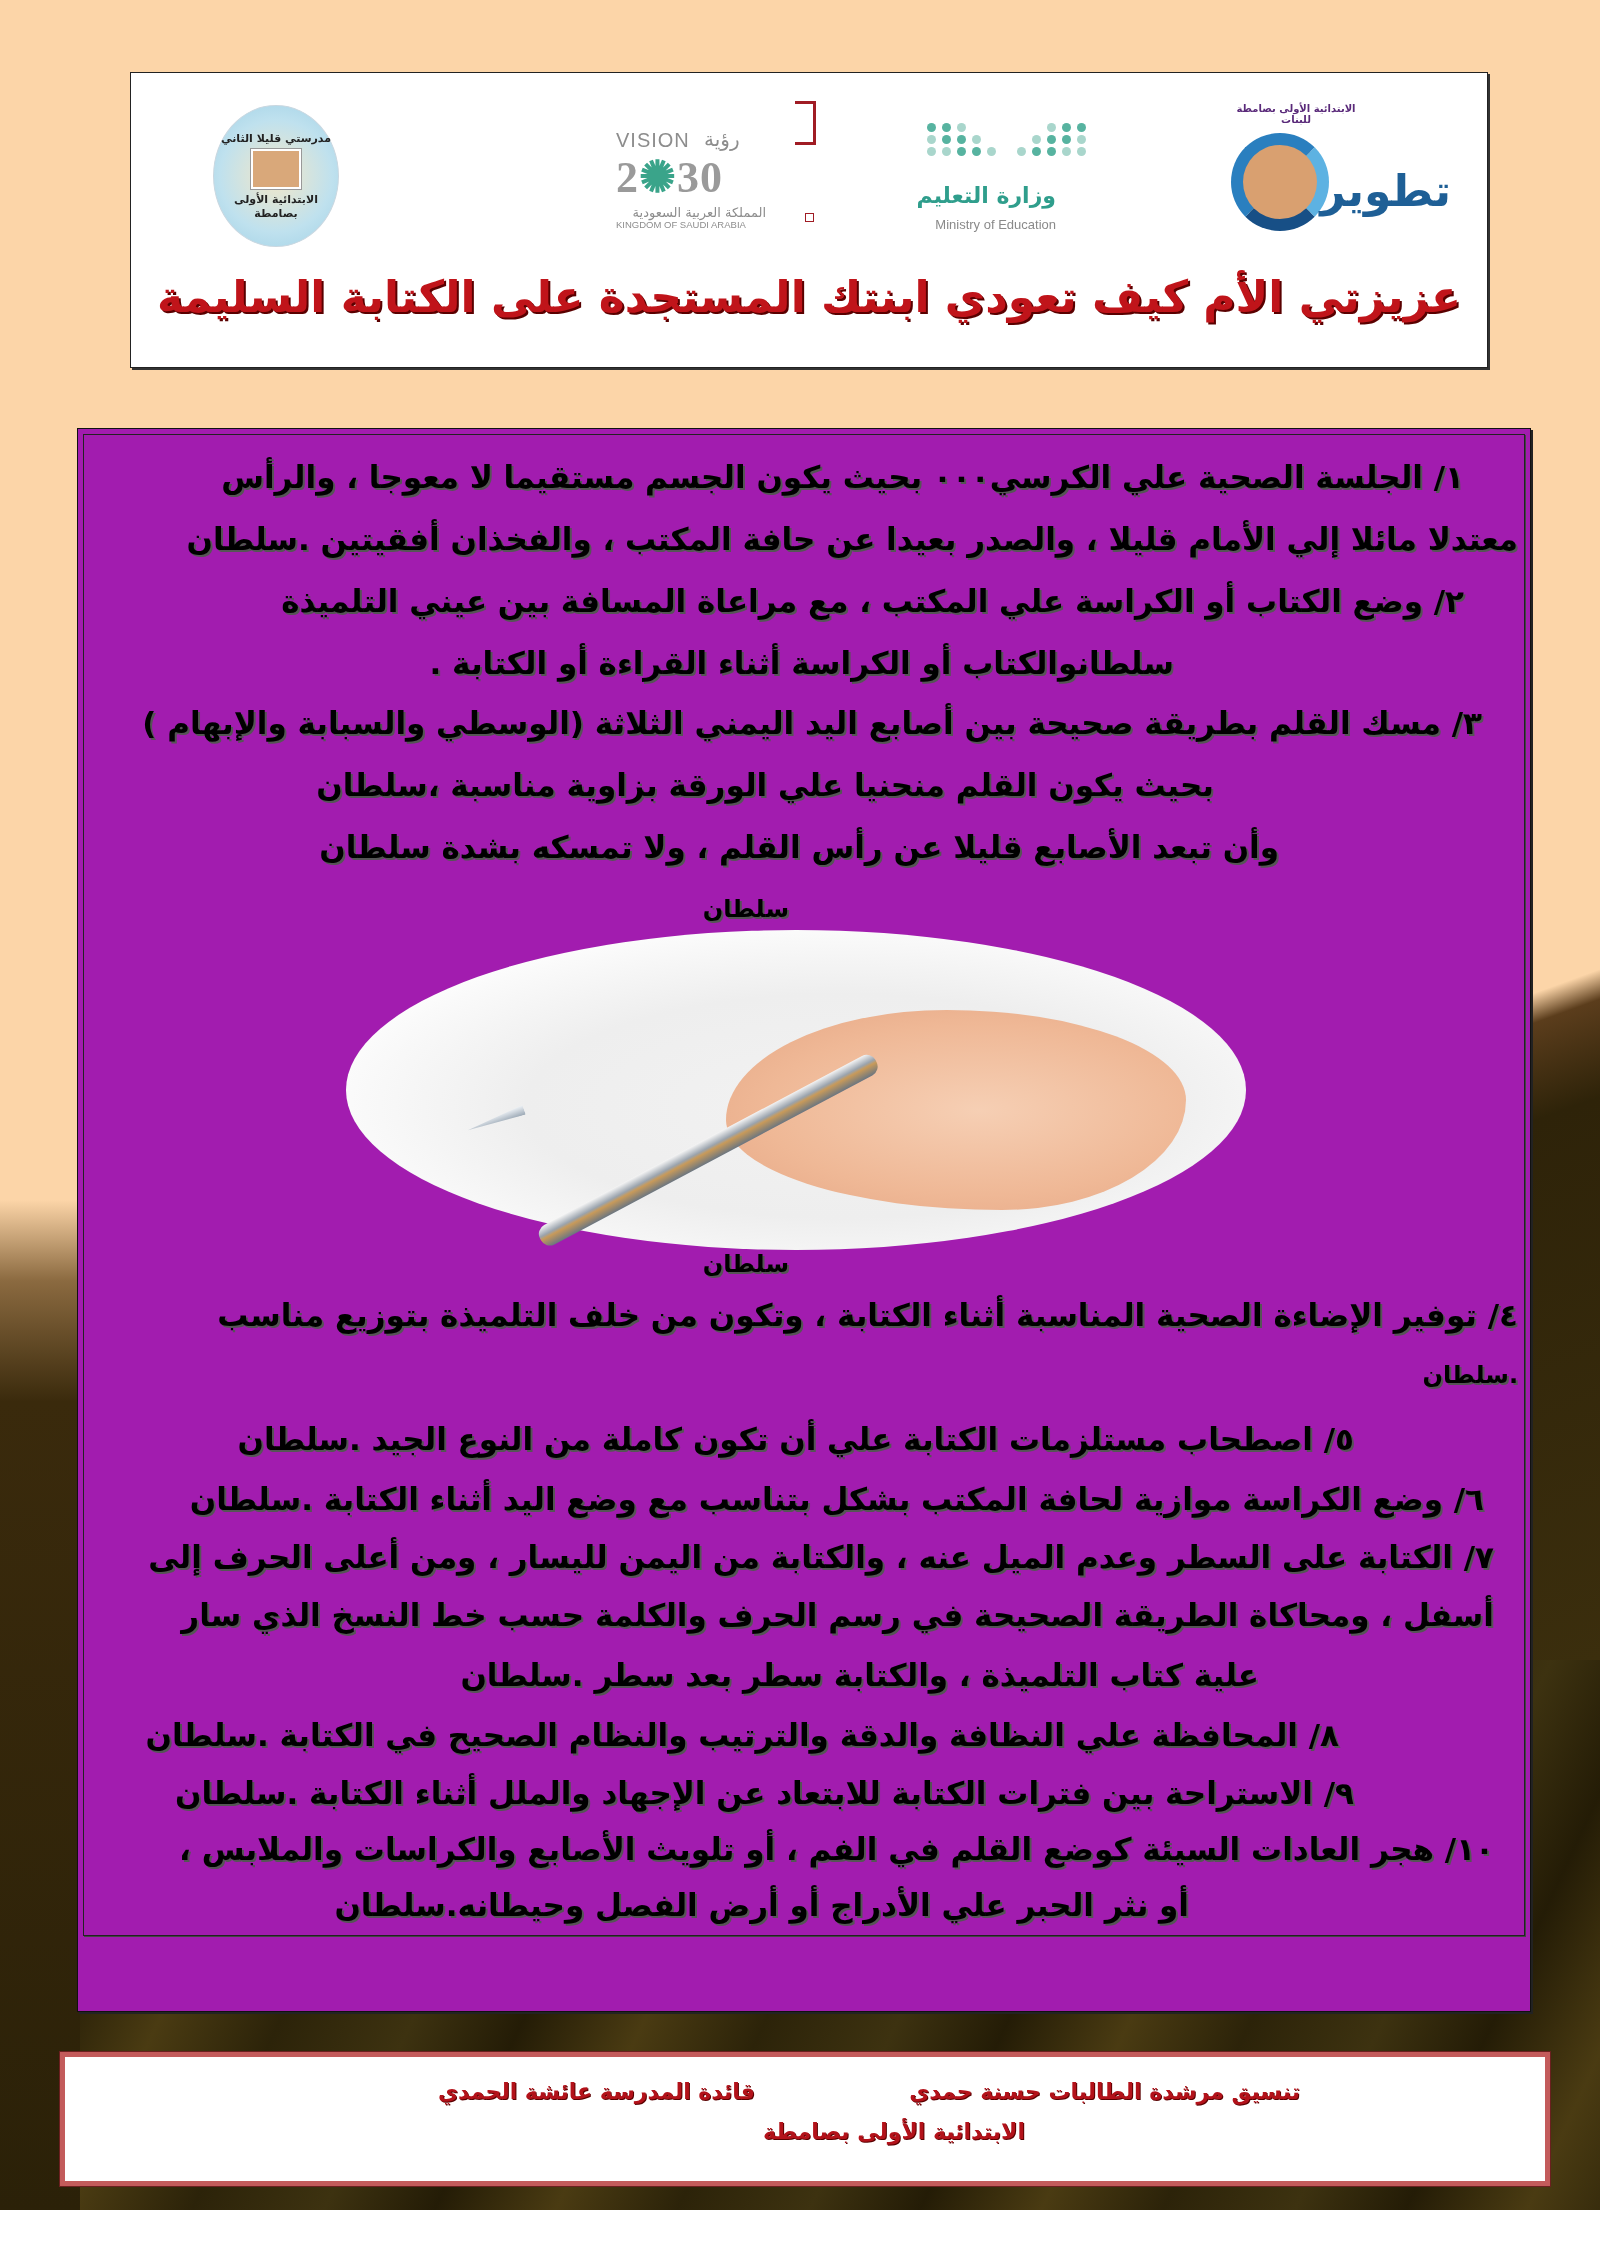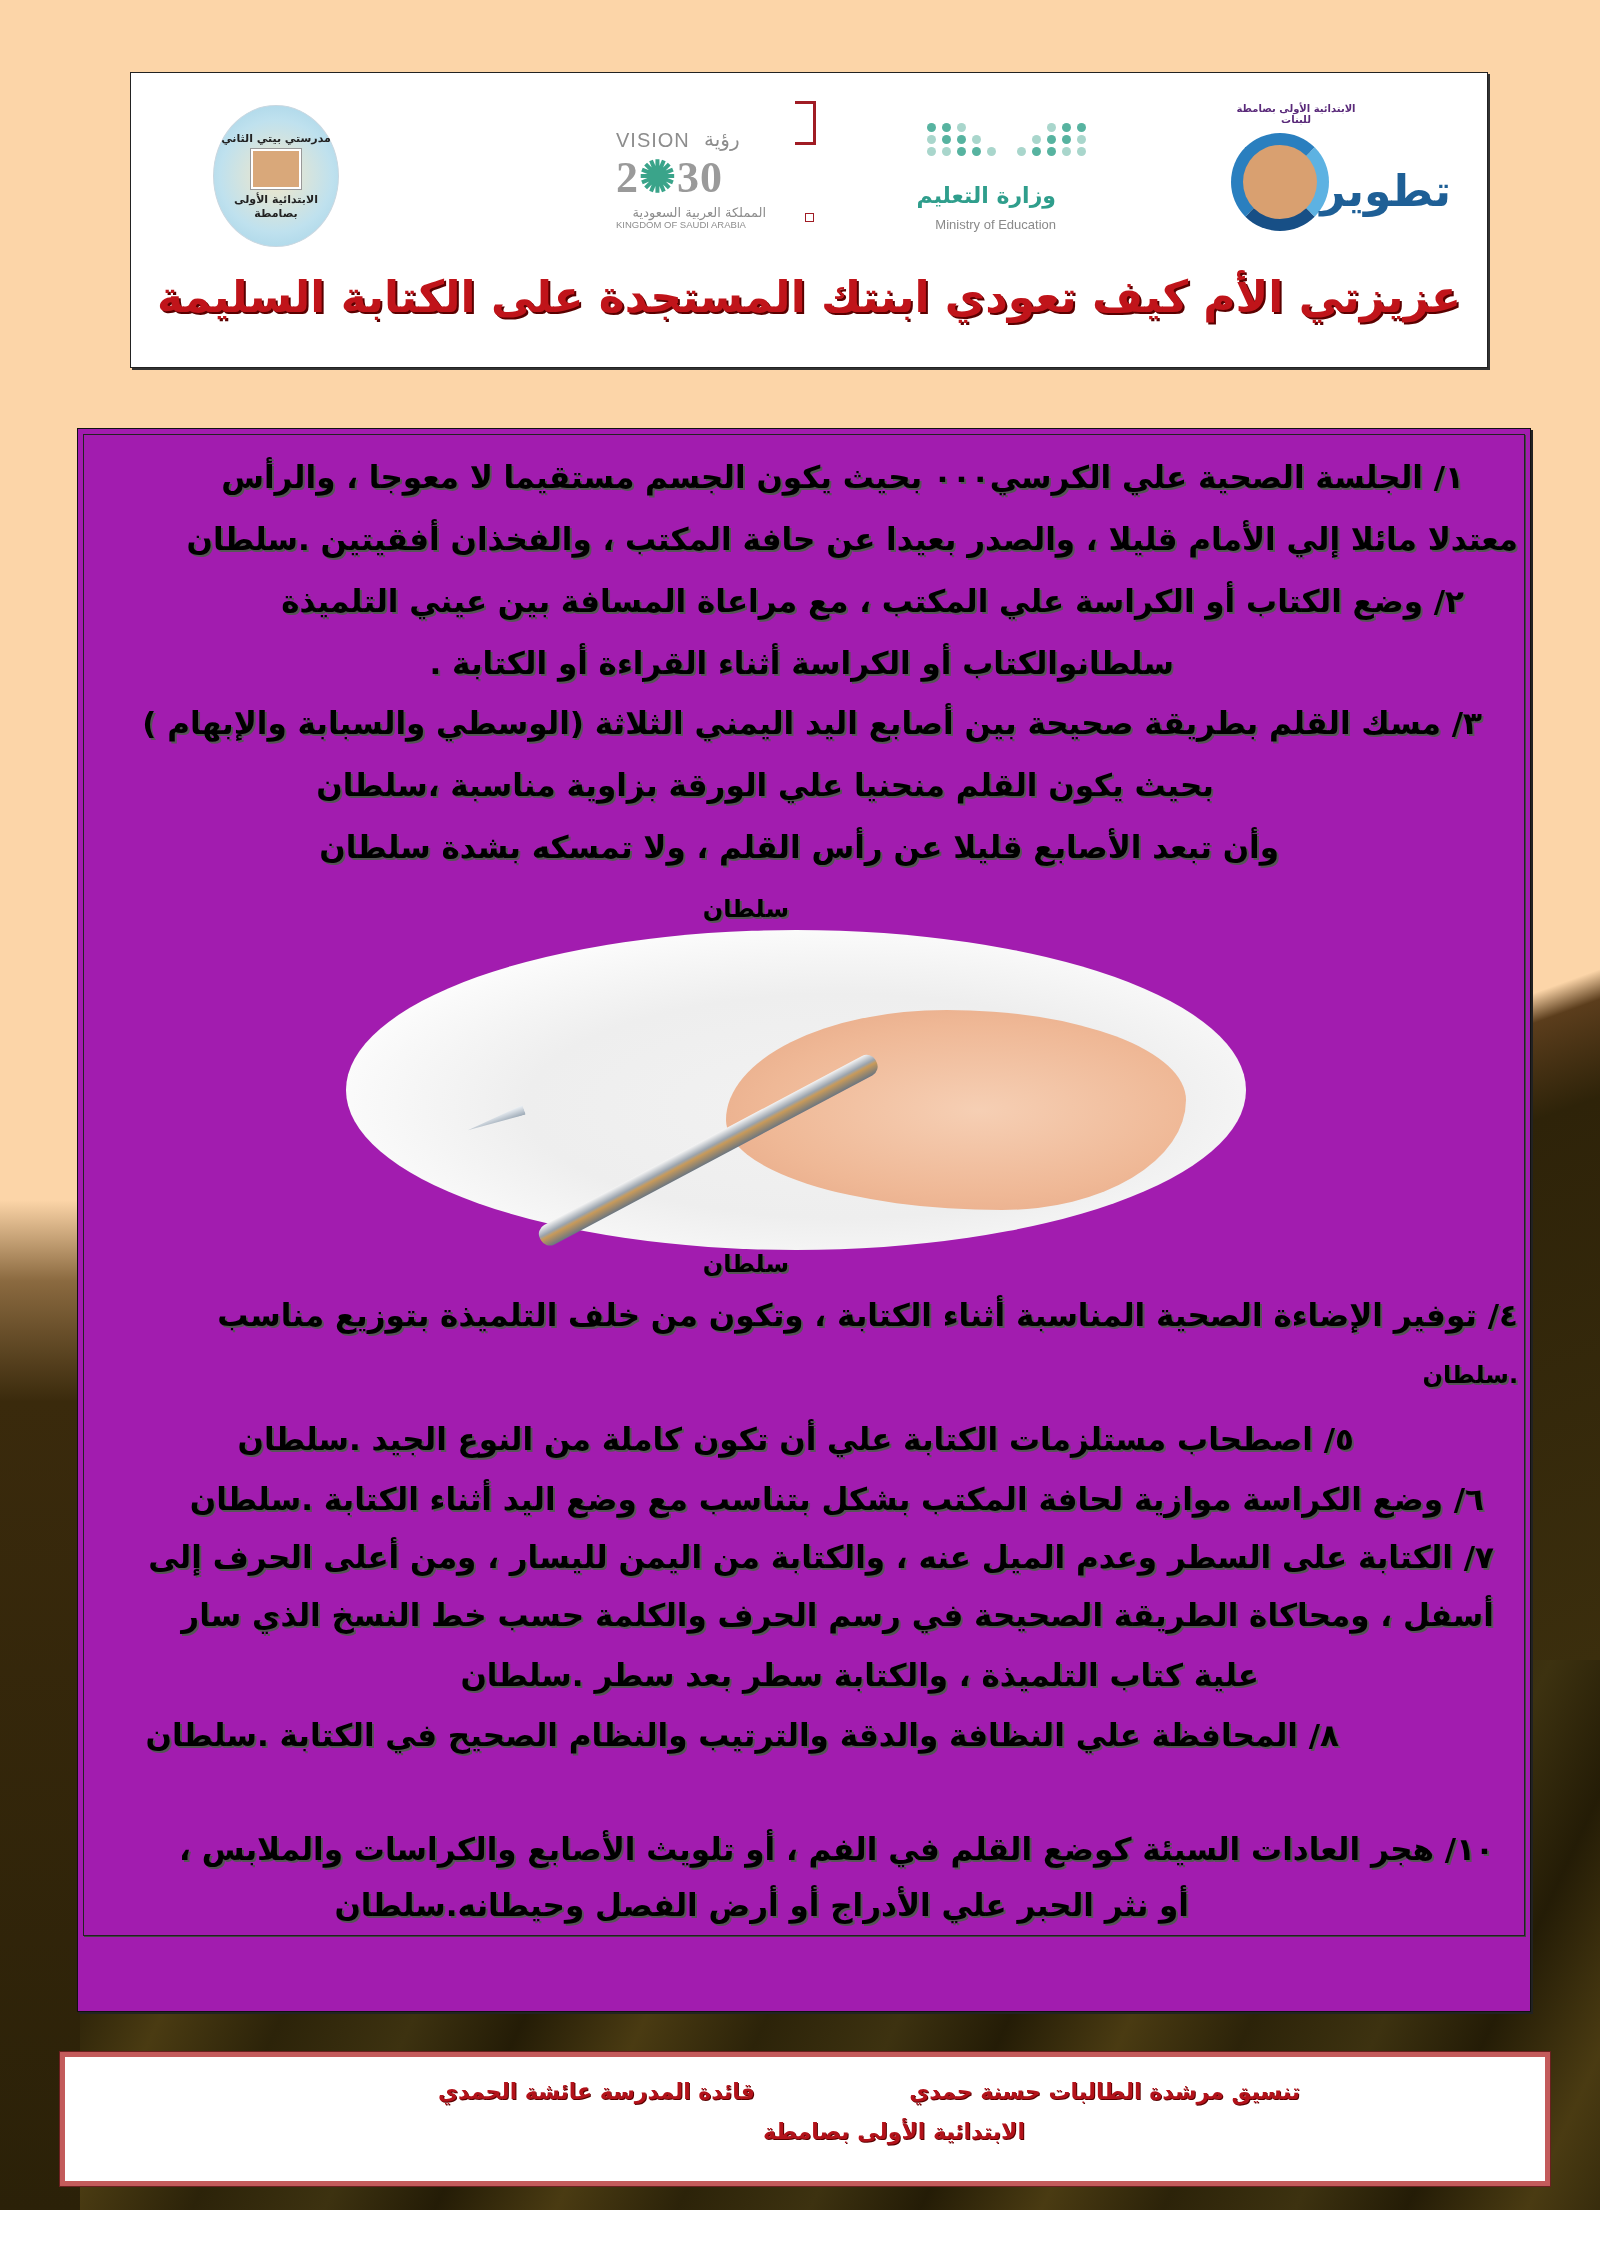--- a/index.html
+++ b/index.html
@@ -134,21 +134,21 @@
 
 <div class="page-bg">
   <div class="dark-band"></div>
   <div class="dark-band2"></div>
   <div class="dark-right"></div>
   <div class="dark-left"></div>
 </div>
 
 <div class="header-box">
   <div class="logo logo-school-circle">
-    <div class="arc-text">مدرستي بيتي الثاني</div>
+    <div class="arc-text">مدرستي قليلا الثاني</div>
     <div class="photo"></div>
     <div class="arc-text">الابتدائية الأولى بصامطة</div>
   </div>
 
   <div class="logo vision">
     <div class="bracket"></div>
     <span class="v-word">VISION</span>
     <span class="v-ar">رؤية</span>
     <div class="v-year"><span>2</span><span class="dot">✺</span><span>30</span></div>
     <div class="v-king-ar">المملكة العربية السعودية</div>
@@ -224,20 +224,21 @@
 
     <div class="line sig" style="right:735px; top:815px;">سلطان</div>
     <div class="line" style="right:6px; top:862px;">٤/ توفير الإضاءة الصحية المناسبة أثناء الكتابة ، وتكون من خلف التلميذة بتوزيع مناسب</div>
     <div class="line sig" style="right:6px; top:926px;">.سلطان</div>
     <div class="line" style="right:170px; top:986px;">٥/ اصطحاب مستلزمات الكتابة  علي أن تكون كاملة من النوع الجيد .سلطان</div>
     <div class="line" style="right:40px; top:1046px;">٦/ وضع الكراسة موازية لحافة المكتب بشكل بتناسب مع وضع اليد أثناء الكتابة .سلطان</div>
     <div class="line" style="right:30px; top:1104px;">٧/ الكتابة على السطر وعدم الميل عنه ، والكتابة من اليمن لليسار ، ومن أعلى الحرف إلى</div>
     <div class="line" style="right:30px; top:1162px;margin-left:30px;">أسفل ، ومحاكاة الطريقة الصحيحة في رسم الحرف والكلمة حسب خط النسخ الذي سار</div>
     <div class="line" style="right:265px; top:1222px;">علية كتاب التلميذة ، والكتابة سطر بعد سطر .سلطان</div>
     <div class="line" style="right:185px; top:1282px;">٨/ المحافظة علي النظافة والدقة والترتيب والنظام الصحيح في الكتابة .سلطان</div>
+    <div class="line" style="right:170px; top:1340px;">٩/ الاستراحة بين فترات الكتابة للابتعاد عن الإجهاد والملل أثناء الكتابة .سلطان</div>
     <div class="line" style="right:30px; top:1396px;">١٠/ هجر العادات السيئة  كوضع القلم في الفم ، أو تلويث الأصابع والكراسات والملابس ،</div>
     <div class="line" style="right:335px; top:1452px;">أو نثر الحبر علي الأدراج أو أرض الفصل وحيطانه.سلطان</div>
   </div>
 </div>
 
 <div class="footer-box">
   <div class="footer-line" style="right:245px; top:22px;">تنسيق مرشدة الطالبات  حسنة حمدي</div>
   <div class="footer-line" style="right:790px; top:22px;">قائدة المدرسة عائشة الحمدي</div>
   <div class="footer-line" style="right:520px; top:62px;">الابتدائية الأولى بصامطة</div>
 </div>

